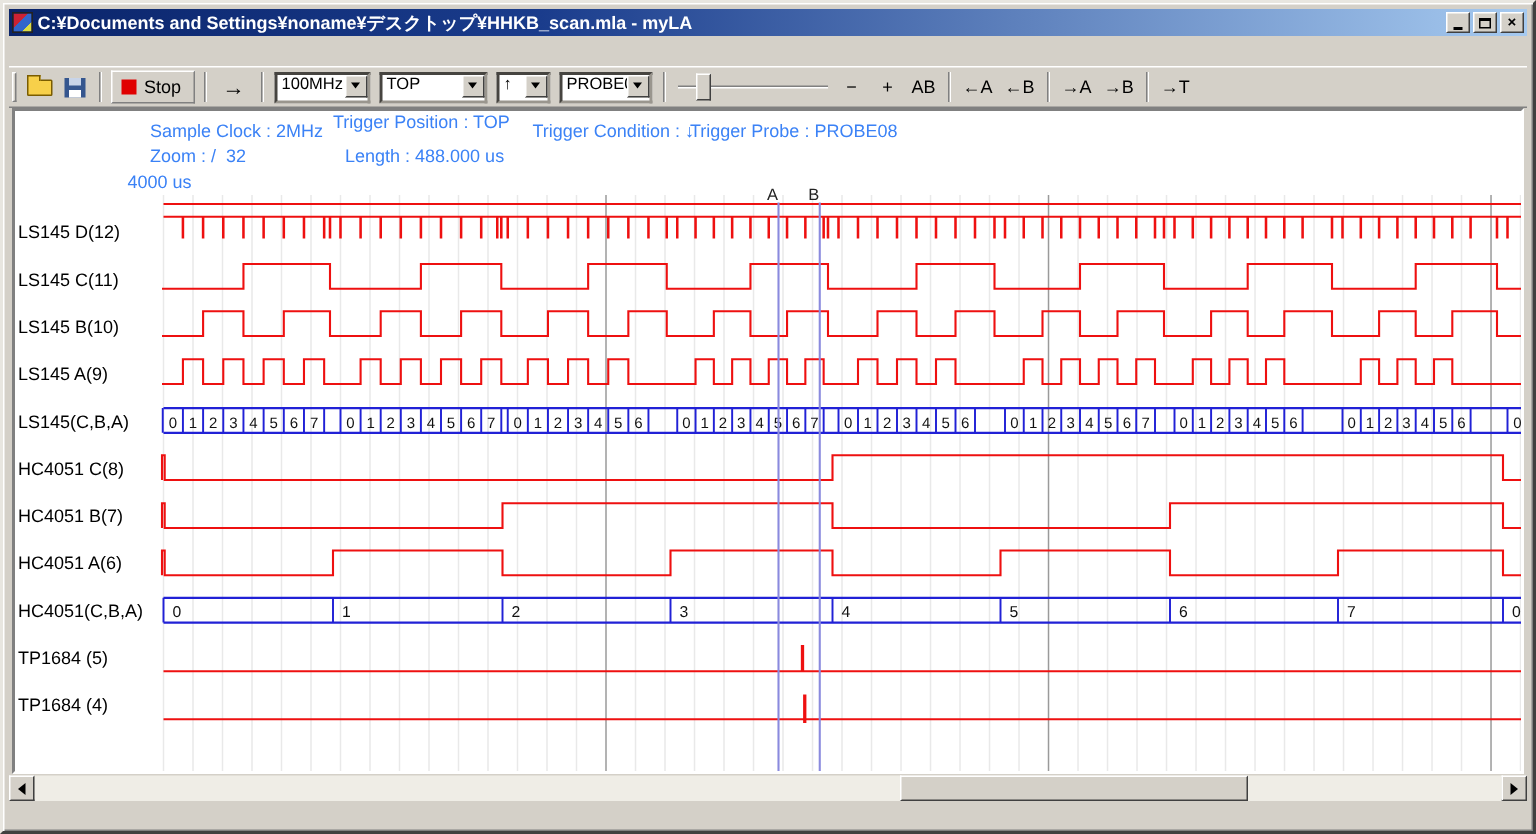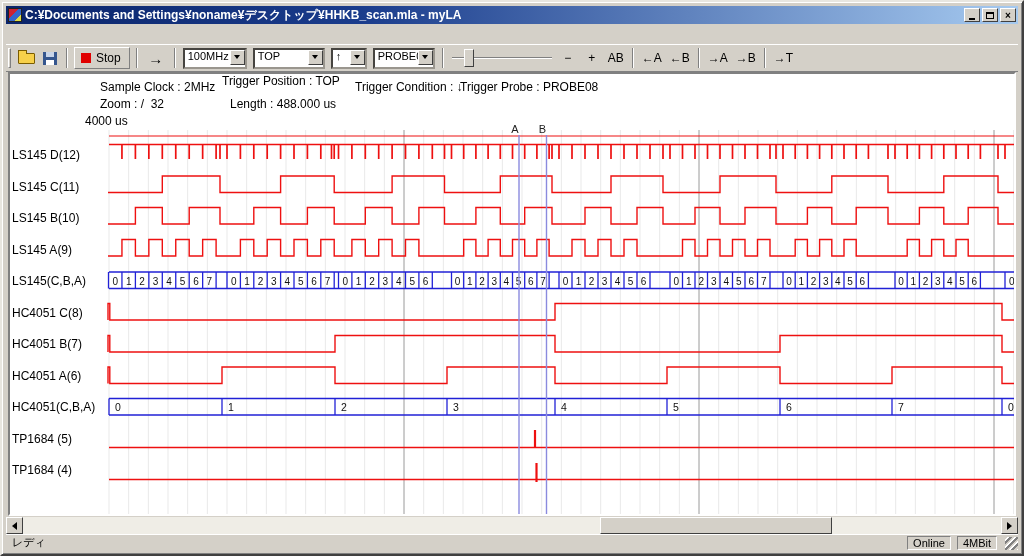--- a/index.html
+++ b/index.html
@@ -41,21 +41,21 @@
   .combo .drop { width:15px; height:15px; background:#d4d0c8; border:1px solid; border-color:#fff #404040 #404040 #fff;
                  display:flex; align-items:center; justify-content:center; }
   .arr-down { width:0; height:0; border:3px solid transparent; border-top:4px solid #000; margin-top:3px; }
   .slider { position:relative; width:100px; height:22px; margin:0 4px; }
   .slider .channel { position:absolute; left:0; right:0; top:10px; height:2px; border-top:1px solid #808080; border-bottom:1px solid #fff; }
   .slider .thumb { position:absolute; left:12px; top:2px; width:10px; height:18px; background:#d4d0c8;
                    border:1px solid; border-color:#fff #404040 #404040 #fff; }
   
   .wave-outer { position:absolute; left:6px; right:6px; top:70px; bottom:38px; background:#fff;
                 border:2px solid; border-color:#808080 #fff #fff #808080; overflow:hidden; }
-  .info-text { position:absolute; font-size:12px; color:#000000; white-space:pre; }
+  .info-text { position:absolute; font-size:12px; color:#3b82f6; white-space:pre; }
   #wave-svg { position:absolute; left:0; top:0; }
   svg text { font-family:"Liberation Sans",sans-serif; }
   
   .hscroll { position:absolute; left:4px; right:4px; bottom:20px; height:17px; background:#efede6; display:flex; }
   .sb-btn { width:17px; height:17px; background:#d4d0c8; border:1px solid; border-color:#fff #404040 #404040 #fff;
             display:flex; align-items:center; justify-content:center; flex:none; }
   .tri-left { width:0; height:0; border:4px solid transparent; border-right:5px solid #000; margin-left:-4px; }
   .tri-right { width:0; height:0; border:4px solid transparent; border-left:5px solid #000; margin-right:-4px; }
   .sb-track { position:relative; flex:1; }
   .sb-thumb { position:absolute; left:577px; top:0; width:232px; height:17px; background:#d4d0c8;
@@ -468,20 +468,14 @@
         <div class="tri-left"></div>
       </div>
     <div class="sb-track">
       <div class="sb-thumb"></div>
     </div>
     <div class="sb-btn">
         <div class="tri-right"></div>
       </div>
   </div>
 
-  <div class="statusbar">
-    <span class="st-ready">レディ</span>
-    <span class="st-panel">Online</span>
-    <span class="st-panel">4MBit</span>
-    <div class="st-grip"></div>
-  </div>
 
 </div>
 
 </body></html>

